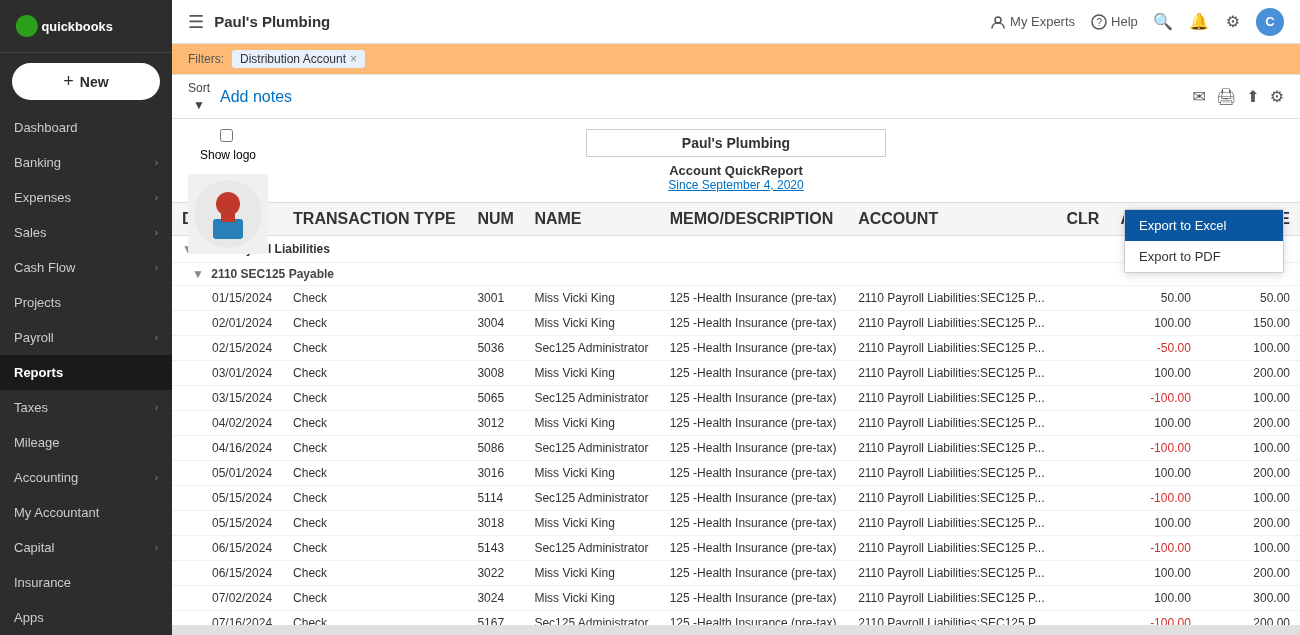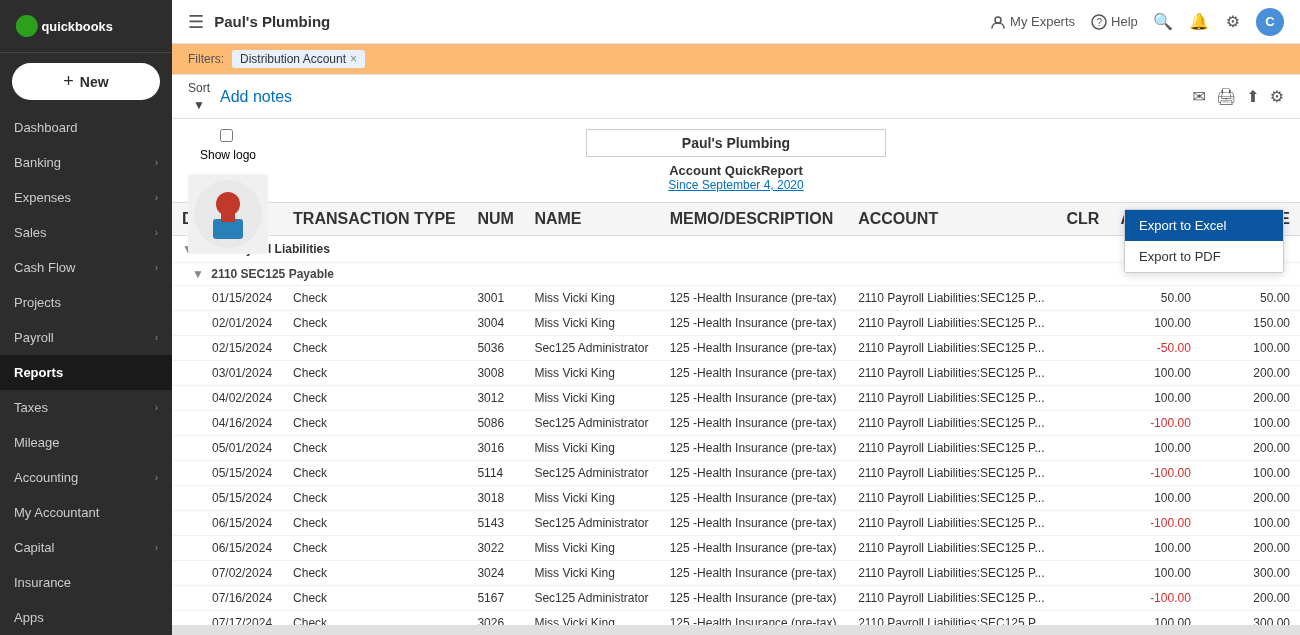--- a/index.html
+++ b/index.html
@@ -326,20 +326,31 @@
             <td class="">Check</td>
             <td class="">3008</td>
             <td class="">Miss Vicki King</td>
             <td class="">125 -Health Insurance (pre-tax)</td>
             <td class="">2110 Payroll Liabilities:SEC125 P...</td>
             <td class=""></td>
             <td class="right">100.00</td>
             <td class="right">200.00</td>
           </tr>
           <tr>
+            <td class="indent-1">03/15/2024</td>
+            <td class="">Check</td>
+            <td class="">5065</td>
+            <td class="">Sec125 Administrator</td>
+            <td class="">125 -Health Insurance (pre-tax)</td>
+            <td class="">2110 Payroll Liabilities:SEC125 P...</td>
+            <td class=""></td>
+            <td class="right neg">-100.00</td>
+            <td class="right">100.00</td>
+          </tr>
+          <tr>
             <td class="indent-1">04/02/2024</td>
             <td class="">Check</td>
             <td class="">3012</td>
             <td class="">Miss Vicki King</td>
             <td class="">125 -Health Insurance (pre-tax)</td>
             <td class="">2110 Payroll Liabilities:SEC125 P...</td>
             <td class=""></td>
             <td class="right">100.00</td>
             <td class="right">200.00</td>
           </tr>

